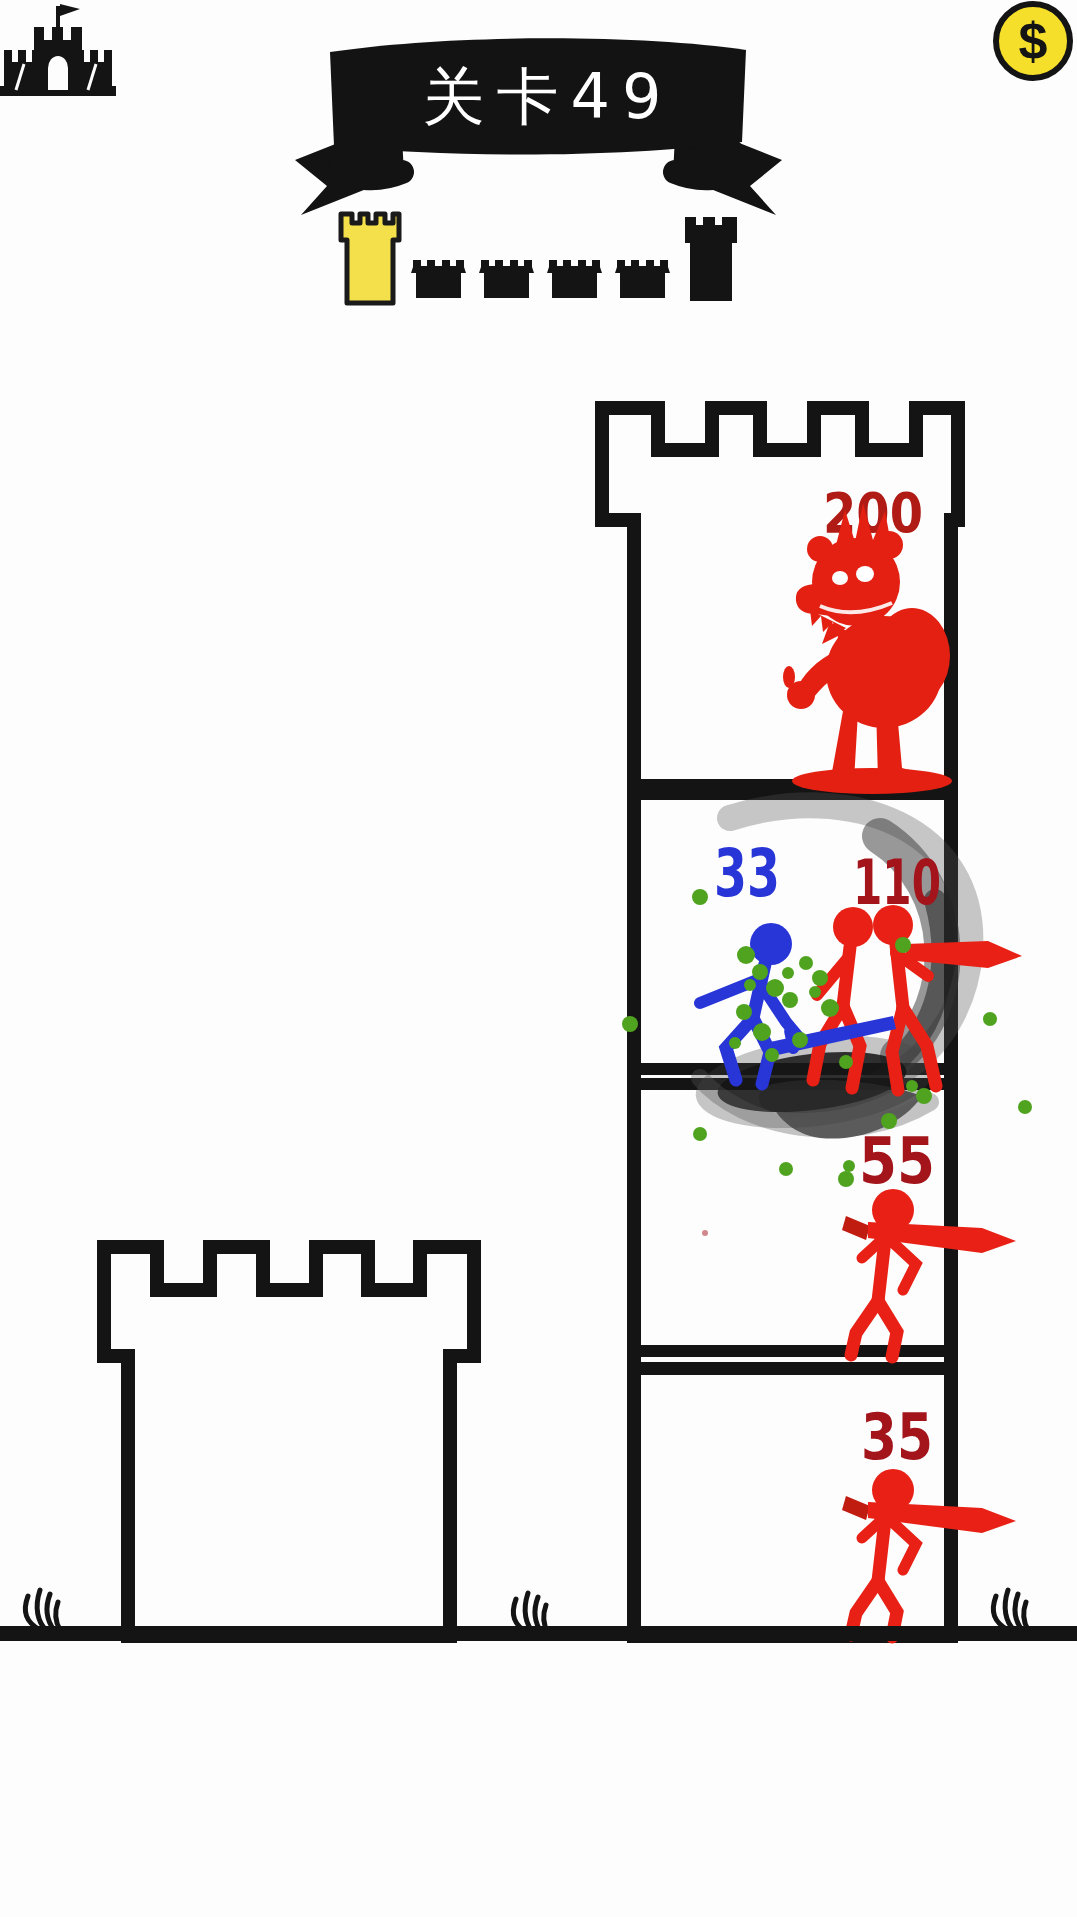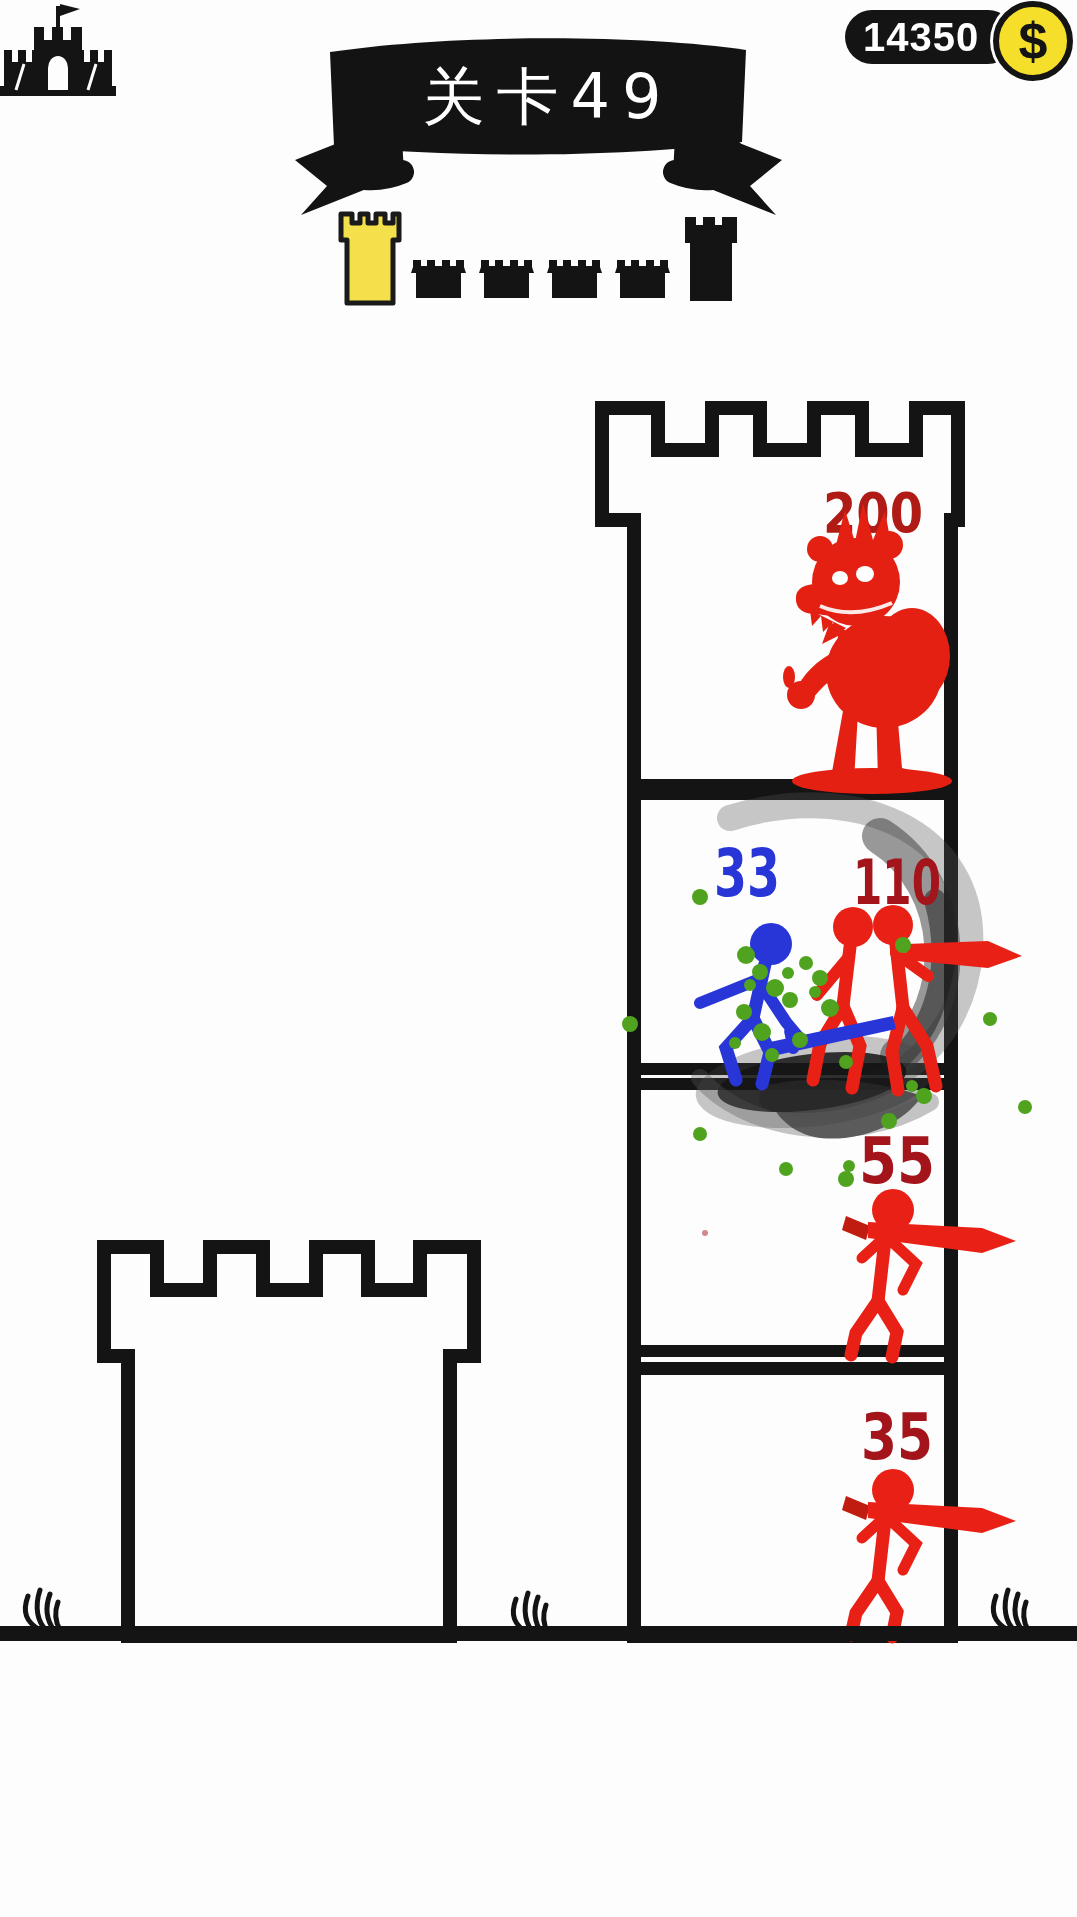--- a/index.html
+++ b/index.html
@@ -206,20 +206,17 @@
       <text class="hp" x="897" y="1459" font-size="64" fill="#a3141b" text-anchor="middle" textLength="72" lengthAdjust="spacingAndGlyphs">35</text>
       <use href="#red-soldier" y="280"></use>
     </g>
 
     <rect x="0" y="1626" width="1077" height="15" fill="#141414"></rect>
     <use href="#grass-tuft" x="42" y="1630"></use>
     <use href="#grass-tuft" x="530" y="1633"></use>
     <use href="#grass-tuft" x="1010" y="1630"></use>
   </svg>
 
-  <div class="coin-pill">
-    <span>14350</span>
-  </div>
   <div class="coin">
     <span>$</span>
   </div>
 
 </div>
 
 </body></html>

